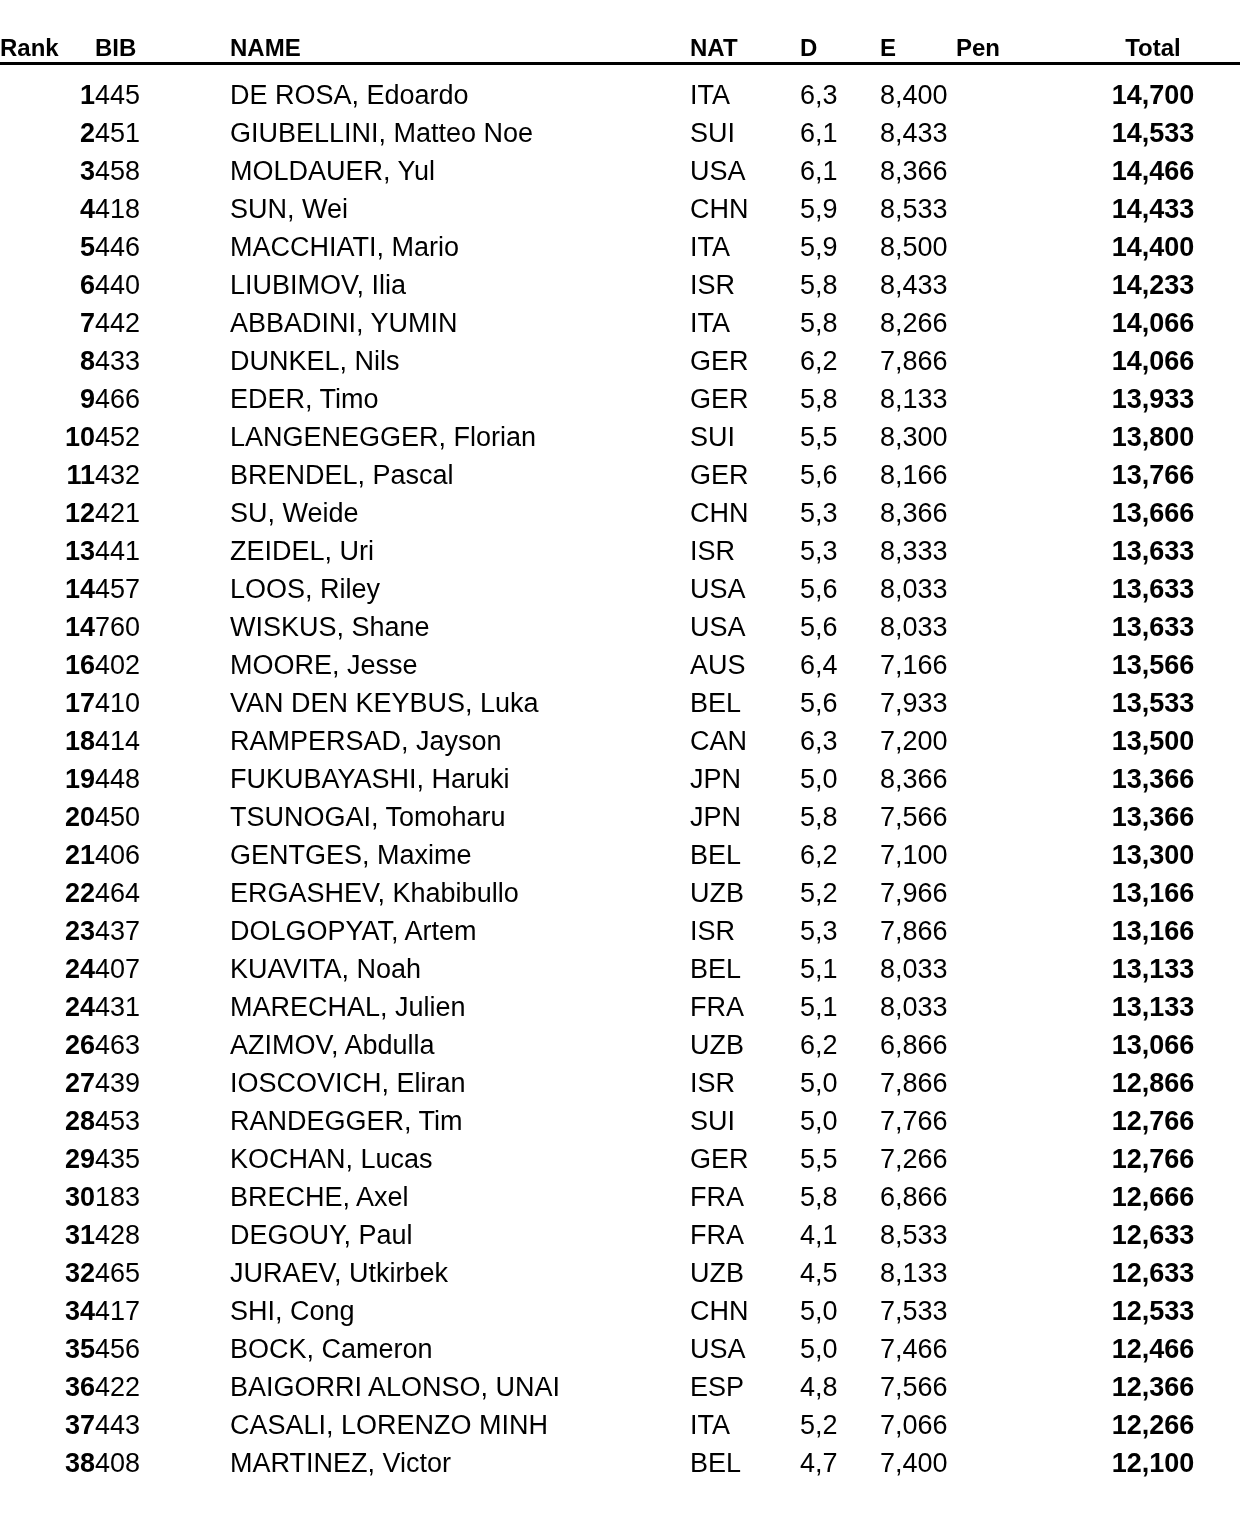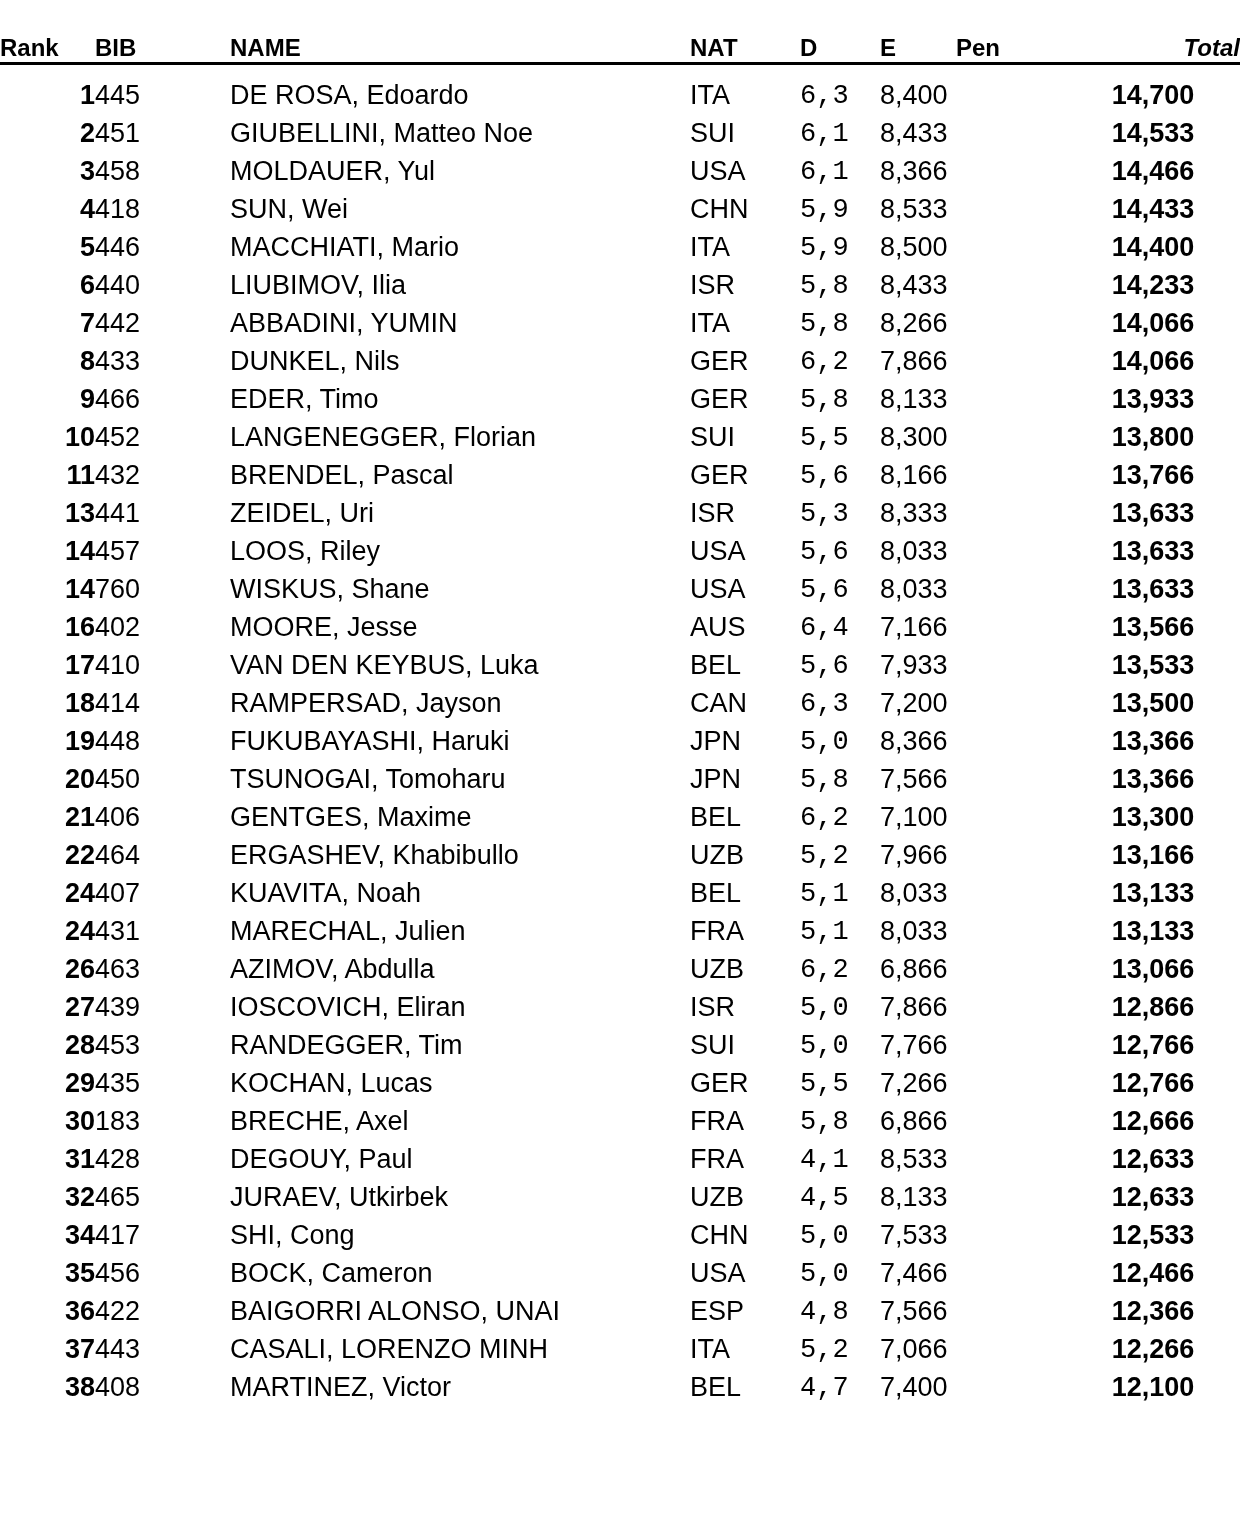--- a/index.html
+++ b/index.html
@@ -42,27 +42,27 @@
     text-align: left;
   }
   
   th.h-rank  { padding-left: 18px; }
   th.h-bib   { padding-left: 46px; }
   th.h-name  { padding-left: 15px; }
   th.h-nat   { padding-left: 8px; }
   th.h-d     { padding-left: 7px; }
   th.h-e     { padding-left: 24px; }
   th.h-pen   { padding-left: 32px; }
-  th.h-total { text-align: right; padding-right: 44px; font-style: italic; }
+  th.h-total { text-align: center; padding-right: 44px; }
   
   td.col-rank  { text-align: right; padding-right: 29px; font-weight: bold; }
   td.col-bib   { padding-left: 46px; }
   td.col-name  { padding-left: 15px; }
   td.col-nat   { padding-left: 4px; }
-  td.col-d     { padding-left: 5px; font-family: Liberation Mono, monospace; }
+  td.col-d     { padding-left: 5px; }
   td.col-e     { padding-left: 5px; }
   td.col-pen   { }
   td.col-total { text-align: center; padding-right: 44px; font-weight: bold; }
 </style>
 </head>
 <body>
 
 <table class="results">
   <colgroup>
     <col style="width:95px">
@@ -194,20 +194,30 @@
         <td class="col-rank">11</td>
         <td class="col-bib">432</td>
         <td class="col-name">BRENDEL, Pascal</td>
         <td class="col-nat">GER</td>
         <td class="col-d">5,6</td>
         <td class="col-e">8,166</td>
         <td class="col-pen"></td>
         <td class="col-total">13,766</td>
       </tr>
       <tr class="data-row">
+        <td class="col-rank">12</td>
+        <td class="col-bib">421</td>
+        <td class="col-name">SU, Weide</td>
+        <td class="col-nat">CHN</td>
+        <td class="col-d">5,3</td>
+        <td class="col-e">8,366</td>
+        <td class="col-pen"></td>
+        <td class="col-total">13,666</td>
+      </tr>
+      <tr class="data-row">
         <td class="col-rank">13</td>
         <td class="col-bib">441</td>
         <td class="col-name">ZEIDEL, Uri</td>
         <td class="col-nat">ISR</td>
         <td class="col-d">5,3</td>
         <td class="col-e">8,333</td>
         <td class="col-pen"></td>
         <td class="col-total">13,633</td>
       </tr>
       <tr class="data-row">
@@ -294,20 +304,30 @@
         <td class="col-rank">22</td>
         <td class="col-bib">464</td>
         <td class="col-name">ERGASHEV, Khabibullo</td>
         <td class="col-nat">UZB</td>
         <td class="col-d">5,2</td>
         <td class="col-e">7,966</td>
         <td class="col-pen"></td>
         <td class="col-total">13,166</td>
       </tr>
       <tr class="data-row">
+        <td class="col-rank">23</td>
+        <td class="col-bib">437</td>
+        <td class="col-name">DOLGOPYAT, Artem</td>
+        <td class="col-nat">ISR</td>
+        <td class="col-d">5,3</td>
+        <td class="col-e">7,866</td>
+        <td class="col-pen"></td>
+        <td class="col-total">13,166</td>
+      </tr>
+      <tr class="data-row">
         <td class="col-rank">24</td>
         <td class="col-bib">407</td>
         <td class="col-name">KUAVITA, Noah</td>
         <td class="col-nat">BEL</td>
         <td class="col-d">5,1</td>
         <td class="col-e">8,033</td>
         <td class="col-pen"></td>
         <td class="col-total">13,133</td>
       </tr>
       <tr class="data-row">

